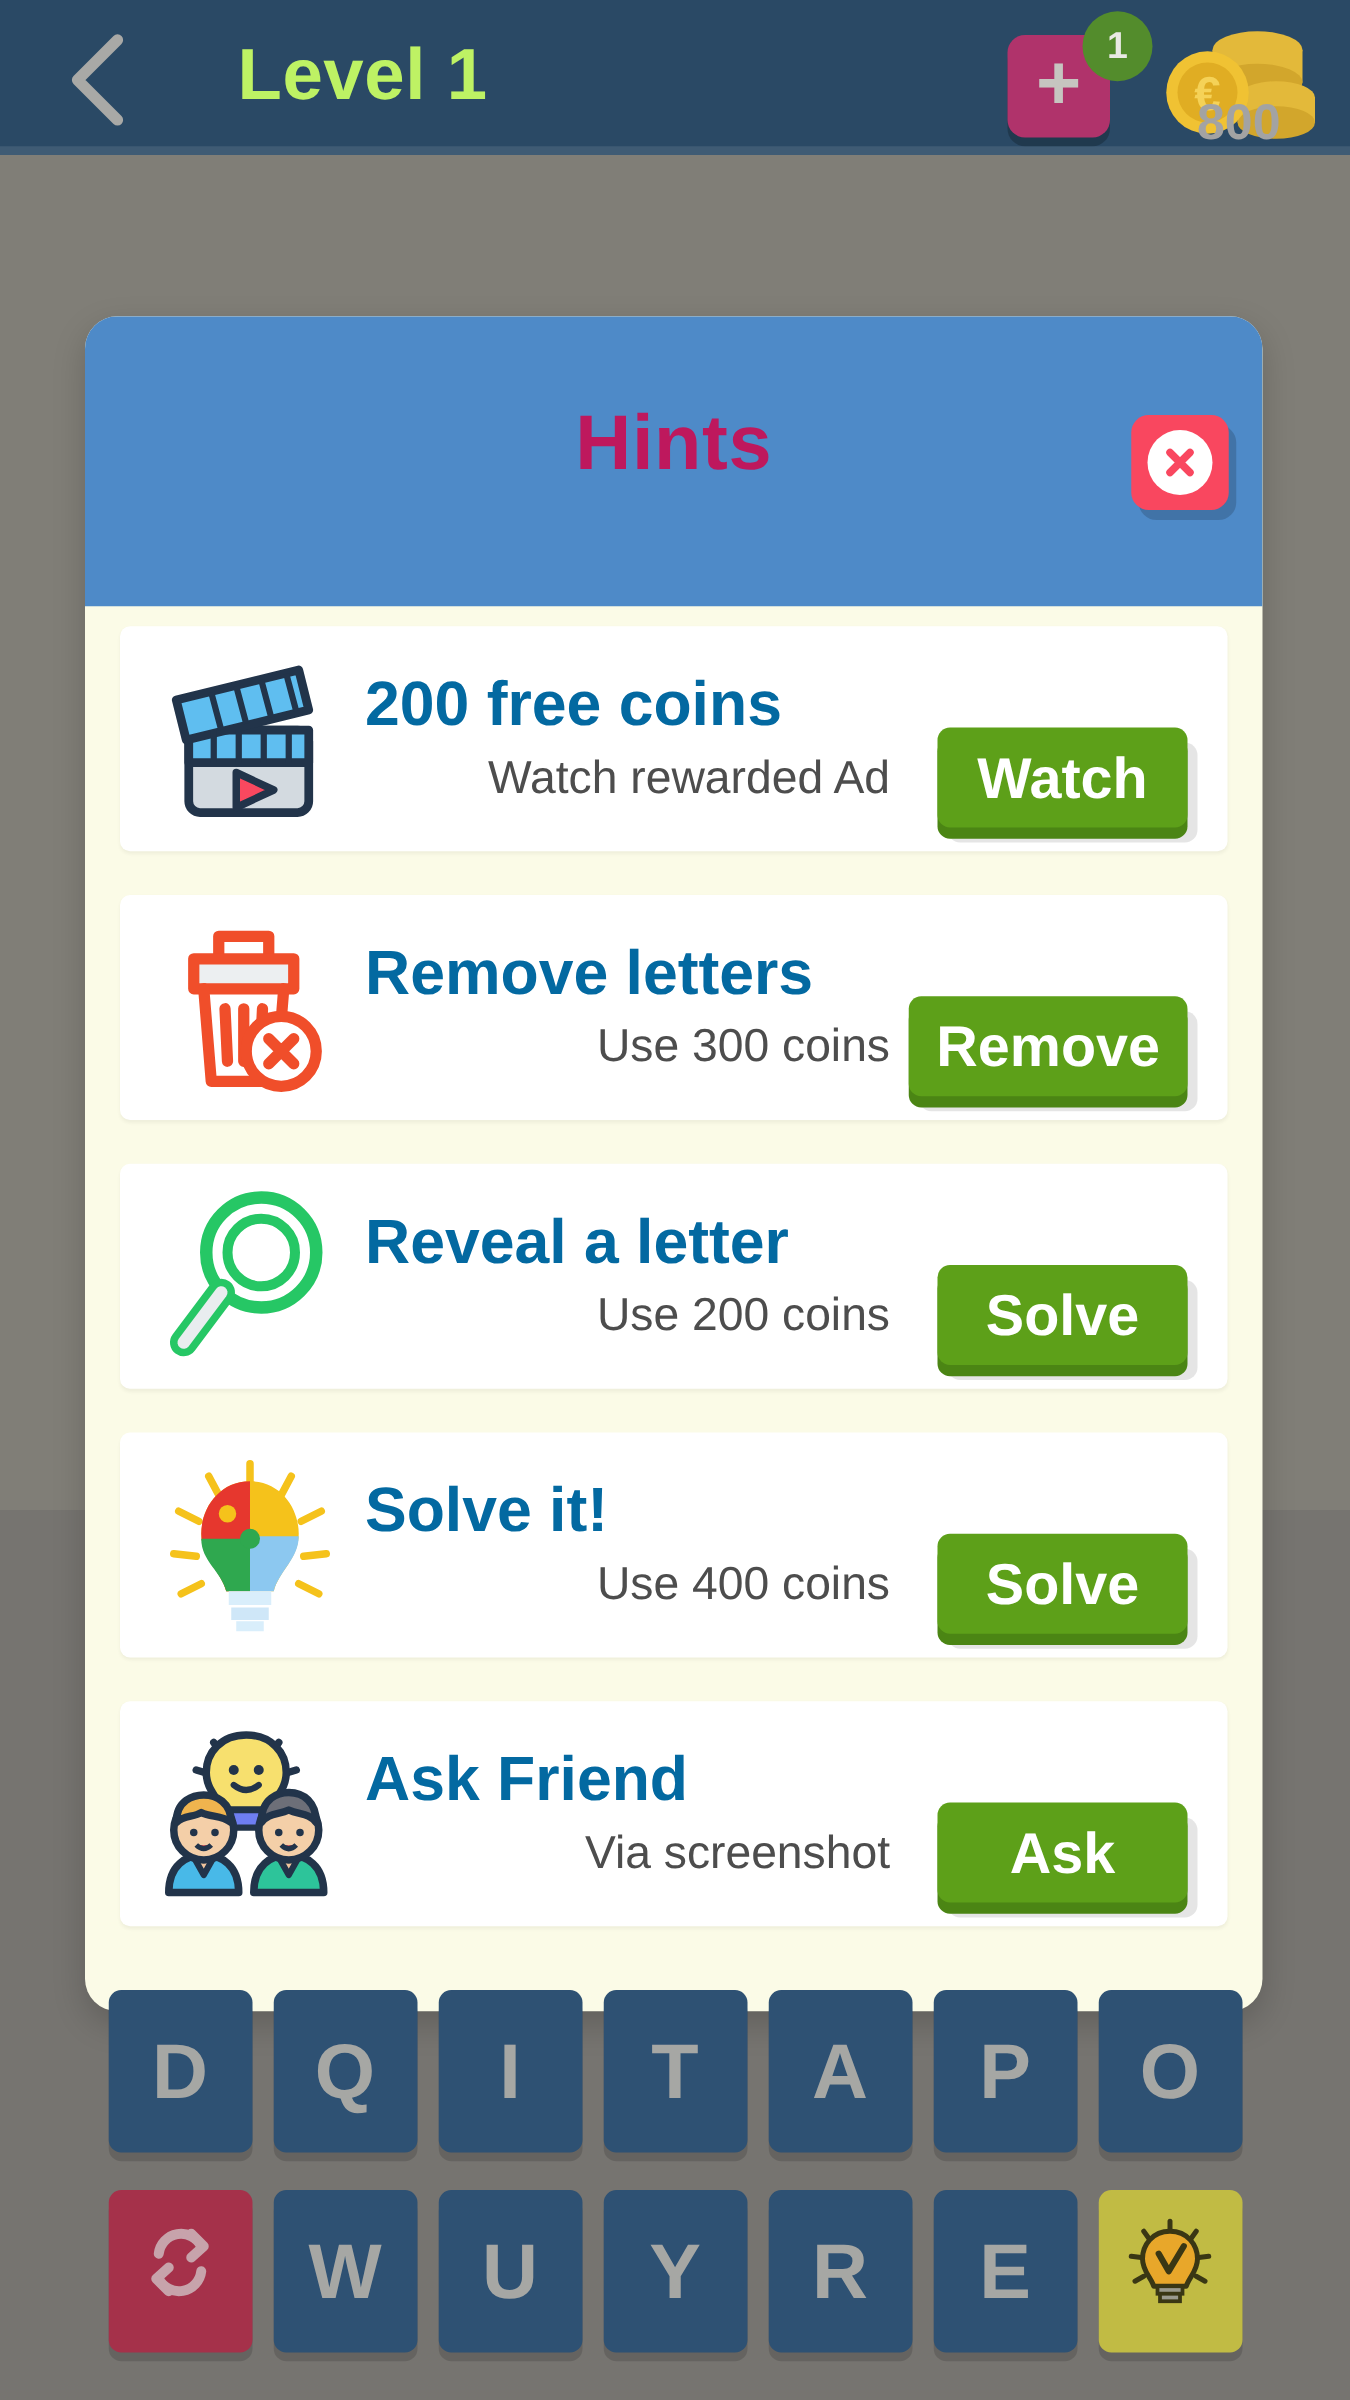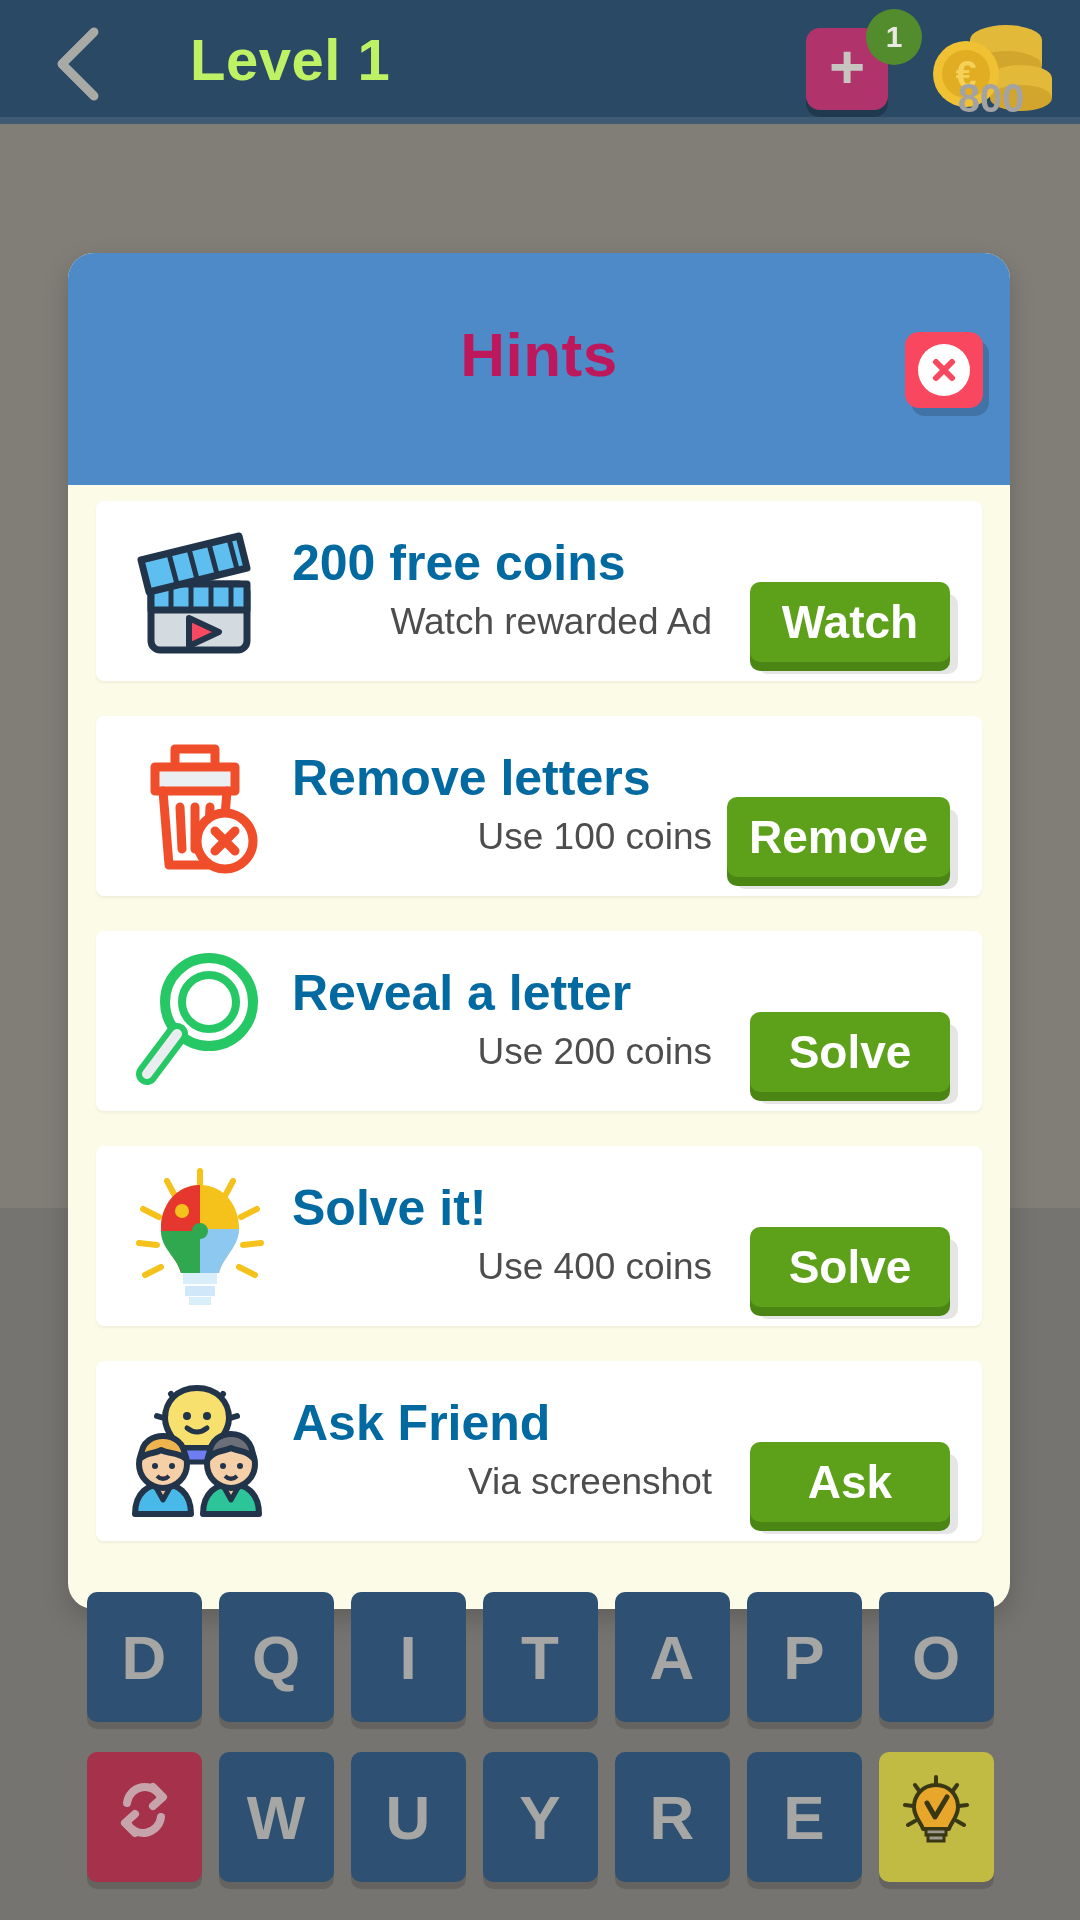--- a/index.html
+++ b/index.html
@@ -229,21 +229,21 @@
             <rect x="28" y="34" width="80" height="24" fill="#eceff1"></rect>
             <path d="M36 58 L42 132 L94 132 L100 58"></path>
             <path d="M53 74 L55 116 M68 74 L68 116 M83 74 L81 116"></path>
           </g>
           <circle cx="98" cy="108" r="28" fill="#ffffff" stroke="#f04e2a" stroke-width="9"></circle>
           <path d="M88 98 L108 118 M108 98 L88 118" stroke="#f04e2a" stroke-width="9" stroke-linecap="round"></path>
         </svg>
       </div>
       <div class="hint-texts">
         <div class="hint-title">Remove letters</div>
-        <div class="hint-sub">Use 100 coins</div>
+        <div class="hint-sub">Use 300 coins</div>
       </div>
       <div class="hint-btn">Remove</div>
     </div>
 
     <div class="hint-row">
       <div class="hint-icon">
         <svg width="146" height="146" viewBox="0 0 146 146">
           <circle cx="82" cy="54" r="44" fill="none" stroke="#26c765" stroke-width="10"></circle>
           <circle cx="82" cy="54" r="27" fill="none" stroke="#26c765" stroke-width="8"></circle>
           <path d="M50 86 L20 126" stroke="#26c765" stroke-width="22" stroke-linecap="round"></path>

